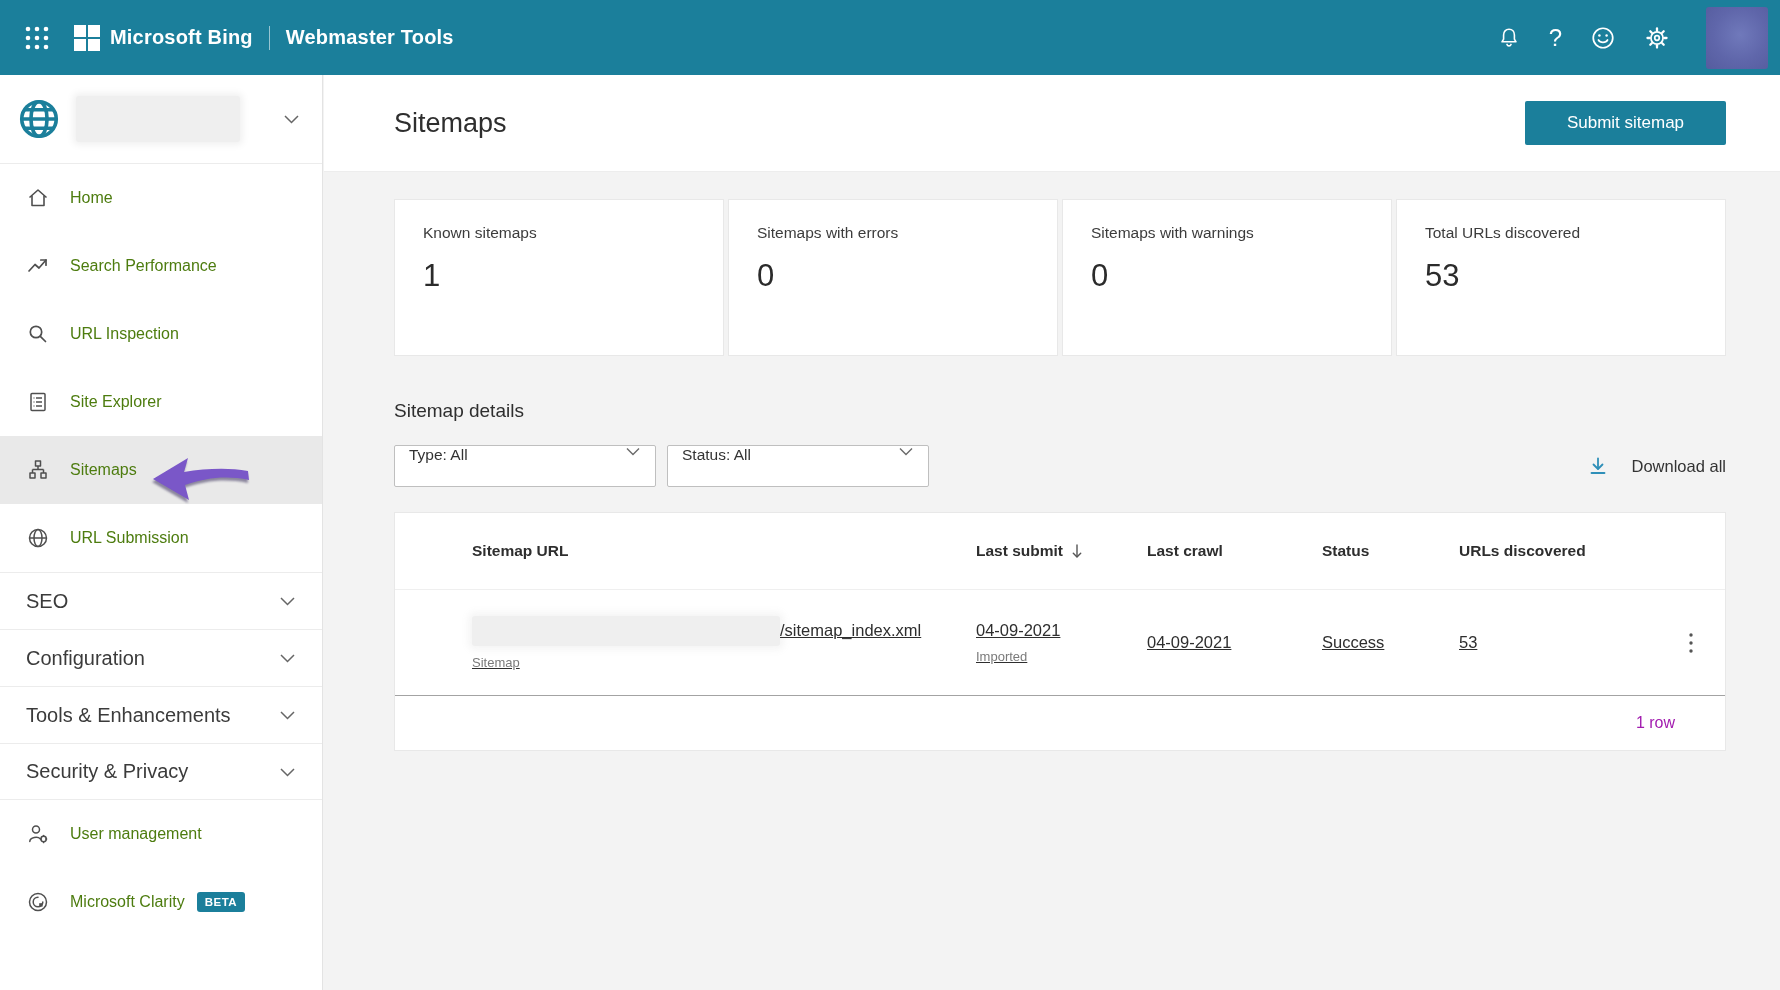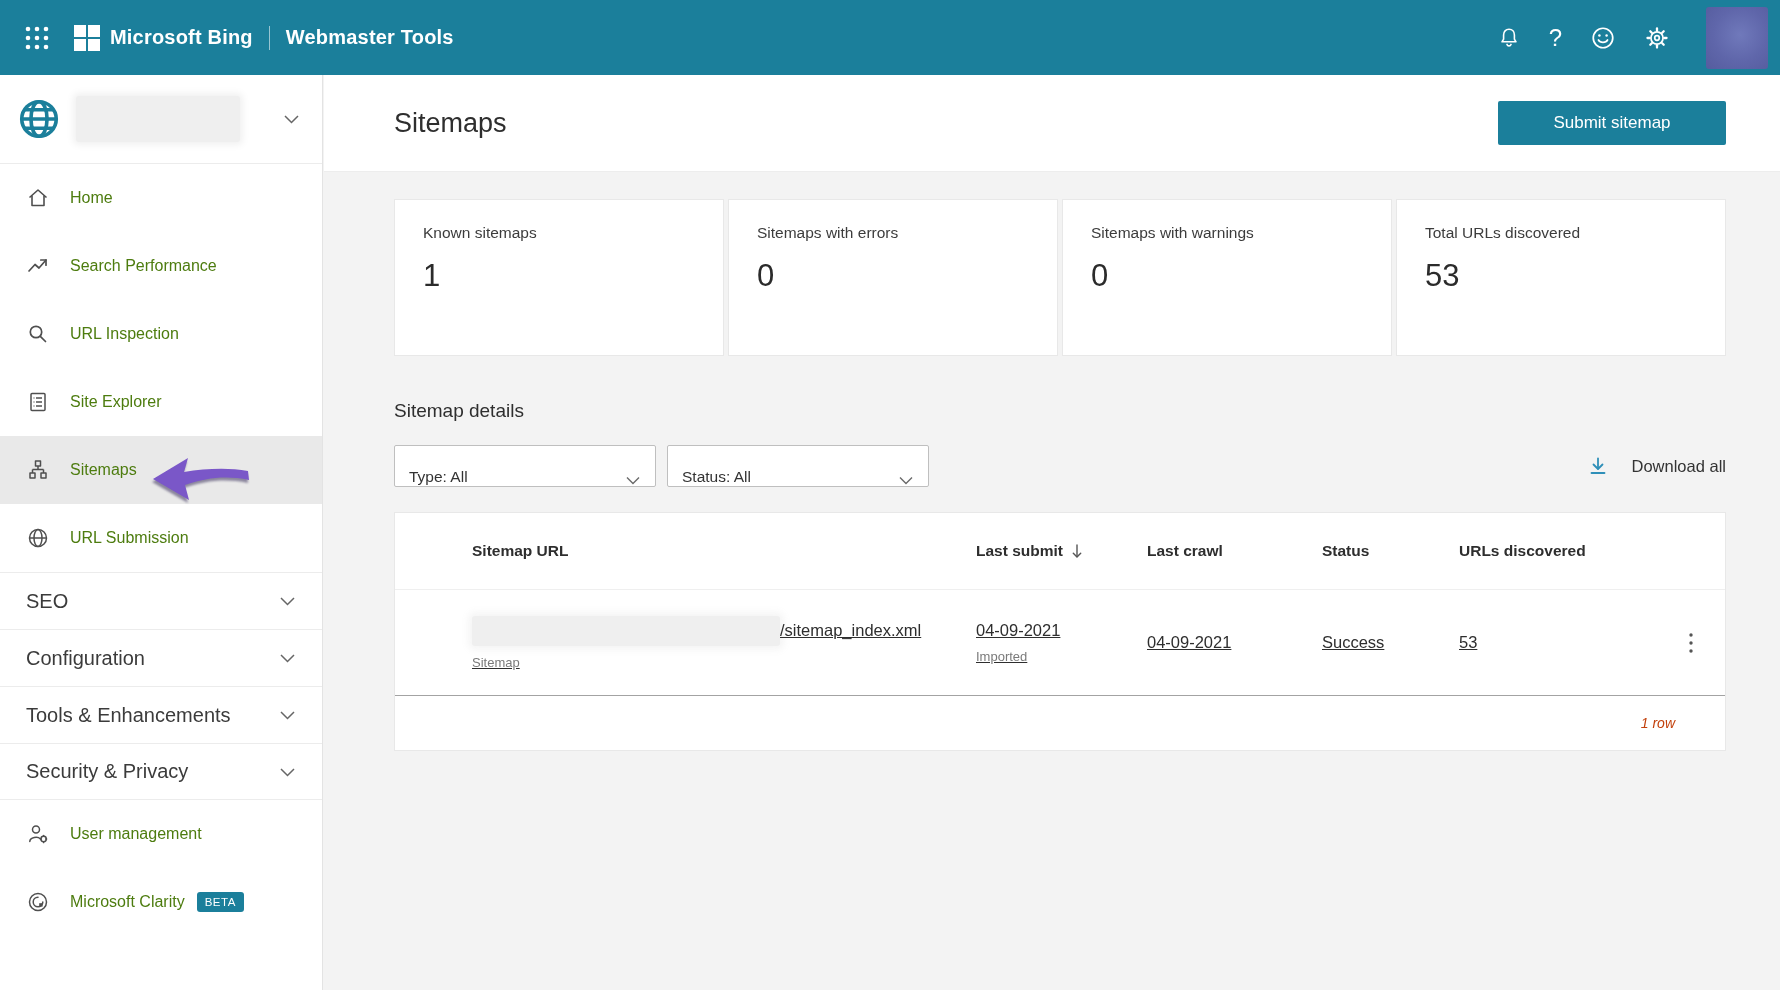--- a/index.html
+++ b/index.html
@@ -27,58 +27,58 @@
   .site-selector .chev { margin-left:auto; }
 
   .nav-item { height:68px; display:flex; align-items:center; padding:0 26px; cursor:pointer; position:relative; }
   .nav-item .nav-ic { width:24px; height:24px; flex:0 0 24px; display:flex; align-items:center; justify-content:center; }
   .nav-item .nav-label { margin-left:20px; font-size:16px; color:#4d7c0f; }
   .nav-item.active { background:#e9e9e9; }
   .nav-section { height:57px; display:flex; align-items:center; padding:0 26px; border-top:1px solid #ececec; cursor:pointer; }
   .nav-section.last { border-bottom:1px solid #ececec; }
   .nav-section .nav-label { font-size:20px; color:#3b3b3b; }
   .nav-section .chev, .nav-item .chev { margin-left:auto; }
-  .beta-badge { margin-left:12px; background:#1b7f9b; color:#fff; font-size:11.5px; font-weight:normal; padding:4px 8px; border-radius:3px; letter-spacing:.5px; }
+  .beta-badge { margin-left:12px; background:#1b7f9b; color:#fff; font-size:11.5px; font-weight:bold; padding:4px 8px; border-radius:3px; letter-spacing:.5px; }
 
   .annot-arrow { position:absolute; left:150px; top:454px; width:104px; height:50px; z-index:30; pointer-events:none;
                  filter:drop-shadow(-1px 3px 1px rgba(62,52,94,.55)); }
 
   
   .main { position:absolute; top:75px; left:324px; right:0; bottom:0; background:#f3f3f3; }
   .page-header { height:97px; background:#fff; border-bottom:1px solid #ededed; display:flex; align-items:center; justify-content:space-between; padding:0 54px 0 70px; }
   .page-title { font-size:27px; color:#2e2e2e; }
-  .submit-btn { width:228px; height:44px; background:#1b7f9b; color:#fff; font-size:17px; border:none; border-radius:2px; cursor:pointer; font-family:inherit; }
+  .submit-btn { width:201px; height:44px; background:#1b7f9b; color:#fff; font-size:17px; border:none; border-radius:2px; cursor:pointer; font-family:inherit; }
 
   .content { padding:27px 54px 0 70px; }
 
   .stats-row { display:grid; grid-template-columns:repeat(4,1fr); gap:4px; height:157px; }
   .stat-card { background:#fff; border:1px solid #e8e8e8; padding:24px 28px; }
   .stat-label { font-size:15.5px; color:#3c3c3c; }
   .stat-value { font-size:31px; color:#2b2b2b; margin-top:16px; }
 
   .details-heading { margin-top:44px; font-size:19px; color:#2e2e2e; }
 
   .filters-row { margin-top:23px; display:flex; align-items:center; }
-  .dropdown { width:262px; height:42px; background:#fff; border:1px solid #bfbfbf; border-radius:2px; display:flex; align-items:flex-end; padding:0 14px; font-size:15.5px; color:#333; cursor:pointer; }
+  .dropdown { width:262px; height:42px; background:#fff; border:1px solid #bfbfbf; border-radius:2px; display:flex; align-items:flex-start; padding:0 14px; font-size:15.5px; color:#333; cursor:pointer; }
   .dropdown + .dropdown { margin-left:11px; }
   .dropdown .chev { margin-left:auto; }
   .download-all { margin-left:auto; display:flex; align-items:flex-end; gap:24px; cursor:pointer; font-size:16.5px; color:#333; }
 
   .table-card { margin-top:25px; background:#fff; border:1px solid #e8e8e8; }
   .tgrid { display:grid; grid-template-columns:581px 171px 175px 137px 196px 72px; align-items:center; }
   .thead { height:77px; border-bottom:1px solid #efefef; font-weight:bold; font-size:15.5px; color:#2e2e2e; }
   .thead .cell-url { padding-left:77px; }
   .th-sort { display:flex; align-items:center; gap:8px; }
   .trow { height:106px; border-bottom:1px solid #a3a3a3; font-size:16.5px; color:#2e2e2e;text-decoration:underline; }
   .cell-url { padding-left:77px; }
   .url-line { display:flex; align-items:center; }
   .url-blur { width:308px; height:30px; background:#efefef; border-radius:3px; box-shadow:0 0 7px 4px rgba(244,244,244,.95); flex:0 0 308px; }
   .sub-note { font-size:13px; color:#7a7a7a; margin-top:9px; }
   .kebab-cell { display:flex; justify-content:center; cursor:pointer; }
-  .tfoot { height:54px; display:flex; align-items:center; justify-content:flex-end; padding-right:50px; font-size:14px; color:#c2410c;font-style:italic; }
+  .tfoot { height:54px; display:flex; align-items:center; justify-content:flex-end; padding-right:50px; font-size:16px; color:#a21caf; }
 
   svg { display:block; }
 </style>
 </head>
 <body>
 
 <div class="topbar">
   <span class="icon-btn">
     <svg class="waffle" viewBox="0 0 26 26">
       <g fill="#ffffff">

